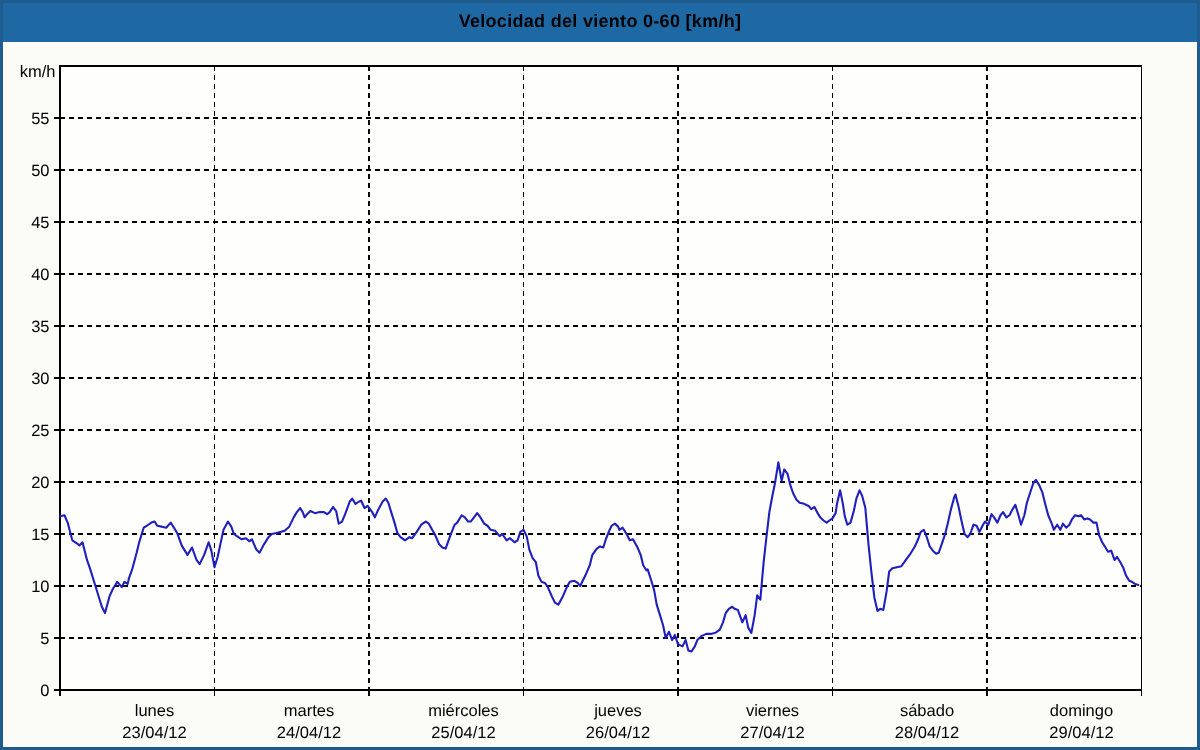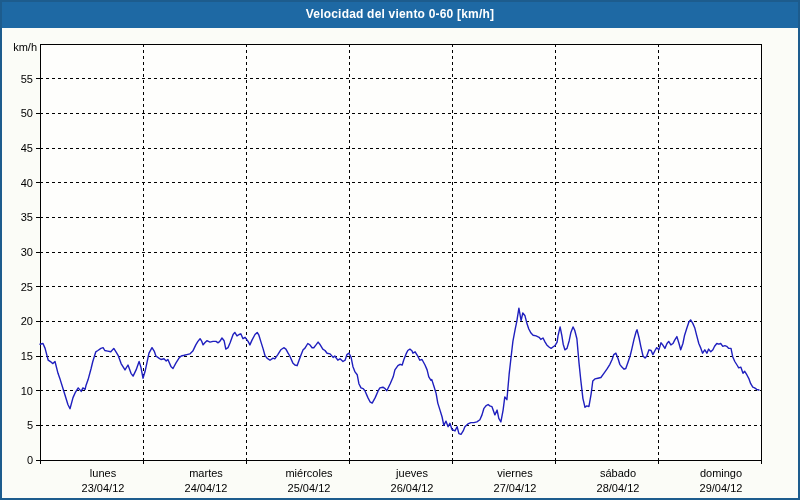--- a/index.html
+++ b/index.html
@@ -5,21 +5,21 @@
   html,body{margin:0;padding:0;}
   body{font-family:"Liberation Sans","DejaVu Sans",sans-serif;background:#e8e8e8;}
   #win{
     position:relative;width:800px;height:500px;background:#fbfcf7;overflow:hidden;
   }
   #titlebar{
     position:absolute;top:0;left:0;right:0;height:28px;
     display:flex;align-items:center;justify-content:center;
   }
   #titlebar .t{
-    color:#ffffff;font-size:12px;font-weight:bold;letter-spacing:0.2px;text-align:center;
+    color:#000000;font-size:12px;font-weight:bold;letter-spacing:0.2px;text-align:center;
   }
   #chart{position:absolute;top:0;left:0;}
   #winborder{
     position:absolute;inset:0;box-sizing:border-box;pointer-events:none;
     border:2px solid #1d5c8d;
   }
   svg text{font-family:"Liberation Sans","DejaVu Sans",sans-serif;font-size:11px;fill:#000;}
   .grid{stroke:#000;stroke-width:1;stroke-dasharray:3,3;shape-rendering:crispEdges;}
   .frame{fill:#fefefc;stroke:#000;stroke-width:1;shape-rendering:crispEdges;}
   .tick{stroke:#000;stroke-width:1;shape-rendering:crispEdges;}

